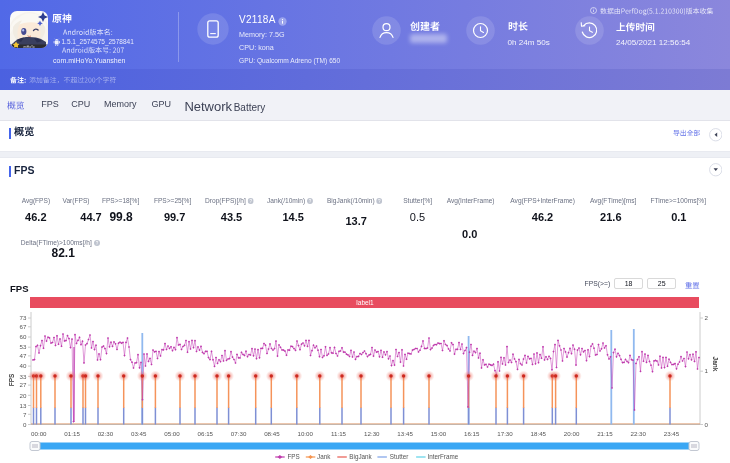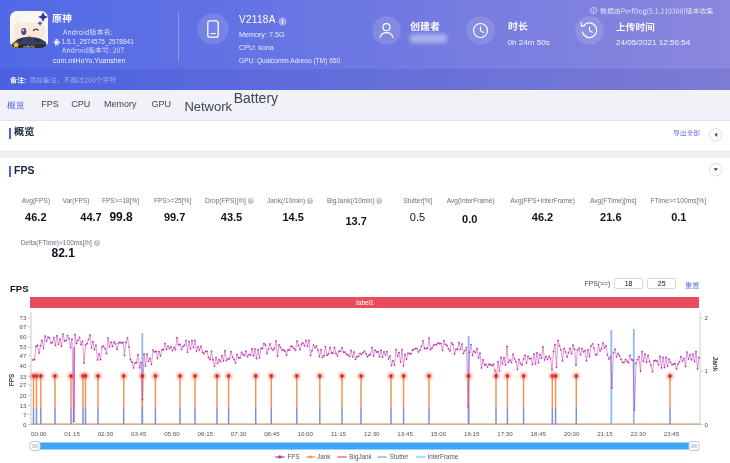--- a/index.html
+++ b/index.html
@@ -121,21 +121,21 @@
   </svg>
 <div class="abs" style="left:0;top:90px;width:730px;height:30.5px;background:#f1f2f7;border-bottom:1px solid #e2e3ea"></div>
 <svg style="position:absolute;left:7.30px;top:98.72px;overflow:visible" width="19.6" height="12.8" viewBox="0 -9.68 19.6 12.76">
     <path d="M5.48 -3.17C5.56 -3.23 5.82 -3.27 6.12 -3.27H6.54C6.25 -2.02 5.68 -0.72 4.58 0.40C4.73 0.48 4.95 0.62 5.07 0.73C5.87 -0.11 6.40 -1.06 6.74 -2.02V-0.16C6.74 0.23 6.78 0.36 6.89 0.47C7.00 0.57 7.18 0.61 7.34 0.61C7.43 0.61 7.62 0.61 7.72 0.61C7.87 0.61 8.03 0.57 8.11 0.51C8.23 0.43 8.30 0.32 8.33 0.15C8.38 -0.02 8.40 -0.52 8.41 -0.95C8.28 -0.99 8.11 -1.08 8.02 -1.17C8.02 -0.73 8.01 -0.35 7.99 -0.19C7.97 -0.09 7.94 -0.02 7.90 0.02C7.86 0.05 7.78 0.06 7.70 0.06C7.63 0.06 7.52 0.06 7.47 0.06C7.40 0.06 7.34 0.04 7.31 0.02C7.27 -0.01 7.26 -0.07 7.26 -0.12V-2.82H6.99L7.09 -3.27H8.37V-3.84H7.20C7.35 -4.75 7.38 -5.61 7.38 -6.33H8.24V-6.91H5.48V-6.33H6.85C6.85 -5.62 6.82 -4.75 6.65 -3.84H6.01C6.12 -4.43 6.27 -5.37 6.34 -5.79H5.81C5.76 -5.38 5.56 -4.11 5.48 -3.91C5.44 -3.76 5.38 -3.71 5.26 -3.68C5.33 -3.56 5.45 -3.30 5.48 -3.17ZM4.59 -4.81V-3.73H3.52V-4.81ZM4.59 -5.31H3.52V-6.33H4.59ZM2.97 -0.06C3.08 -0.21 3.29 -0.37 4.73 -1.26C4.80 -1.06 4.87 -0.87 4.91 -0.71L5.39 -0.94C5.25 -1.40 4.93 -2.15 4.62 -2.71L4.17 -2.52C4.29 -2.27 4.43 -1.99 4.54 -1.72L3.52 -1.14V-3.19H5.10V-6.88H2.98V-1.32C2.98 -0.92 2.76 -0.63 2.62 -0.52C2.74 -0.41 2.90 -0.19 2.97 -0.06ZM1.39 -7.39V-5.53H0.47V-4.91H1.37C1.16 -3.70 0.73 -2.29 0.26 -1.51C0.37 -1.37 0.53 -1.13 0.61 -0.95C0.90 -1.44 1.17 -2.18 1.39 -2.97V0.70H1.99V-3.65C2.18 -3.26 2.38 -2.82 2.48 -2.57L2.86 -3.11C2.74 -3.34 2.18 -4.29 1.99 -4.58V-4.91H2.75V-5.53H1.99V-7.39Z M14.47 -5.51C14.92 -5.09 15.42 -4.49 15.64 -4.08L16.23 -4.36C16.00 -4.76 15.51 -5.33 15.03 -5.75ZM9.81 -6.90V-4.42H10.45V-6.90ZM11.65 -7.30V-4.13H12.29V-7.30ZM13.45 -1.61V-0.23C13.45 0.41 13.67 0.58 14.53 0.58C14.71 0.58 15.89 0.58 16.08 0.58C16.78 0.58 16.97 0.33 17.05 -0.67C16.87 -0.70 16.61 -0.79 16.46 -0.90C16.43 -0.10 16.37 0.02 16.02 0.02C15.76 0.02 14.78 0.02 14.59 0.02C14.18 0.02 14.11 -0.02 14.11 -0.24V-1.61ZM12.82 -2.87V-2.18C12.82 -1.48 12.59 -0.48 9.38 0.19C9.53 0.33 9.72 0.57 9.80 0.72C13.12 -0.06 13.51 -1.25 13.51 -2.16V-2.87ZM10.52 -3.86V-1.06H11.18V-3.27H15.32V-1.12H16.01V-3.86ZM13.96 -7.40C13.72 -6.42 13.31 -5.41 12.77 -4.76C12.94 -4.69 13.21 -4.52 13.33 -4.43C13.63 -4.82 13.90 -5.33 14.13 -5.90H17.03V-6.49H14.36C14.44 -6.75 14.52 -7.00 14.59 -7.27Z" fill="#5661dd"></path>
   </svg>
 <div class="abs" style="left:41.2px;top:100.2px;font-size:9px;line-height:9px;color:#3d4256">FPS</div>
 <div class="abs" style="left:71.2px;top:100.2px;font-size:9px;line-height:9px;color:#3d4256">CPU</div>
 <div class="abs" style="left:104.1px;top:100.2px;font-size:9px;line-height:9px;color:#3d4256">Memory</div>
 <div class="abs" style="left:151.4px;top:100.2px;font-size:9px;line-height:9px;color:#3d4256">GPU</div>
 <div class="abs" style="left:184.4px;top:102px;font-size:13px;line-height:9px;color:#3d4256">Network</div>
-<div class="abs" style="left:233.7px;top:94px;font-size:14px;line-height:9px;color:#3d4256">Battery</div>
+<div class="abs" style="left:233.7px;top:103px;font-size:10px;line-height:9px;color:#3d4256">Battery</div>
 <div class="abs" style="left:9.1px;top:127.5px;width:2px;height:11px;background:#4464eb"></div>
 <svg style="position:absolute;left:13.90px;top:124.38px;overflow:visible" width="22.4" height="14.8" viewBox="0 -11.22 22.4 14.79">
     <path d="M1.37 -8.67V-6.61H0.42V-5.50H1.37V-5.47C1.14 -4.24 0.68 -2.78 0.17 -1.92C0.35 -1.63 0.61 -1.18 0.72 -0.86C0.96 -1.24 1.17 -1.75 1.37 -2.33V0.91H2.44V-3.58C2.60 -3.17 2.75 -2.75 2.85 -2.46L3.44 -3.42V-1.80C3.44 -1.31 3.15 -0.92 2.96 -0.75C3.13 -0.58 3.43 -0.17 3.52 0.04C3.68 -0.15 3.95 -0.38 5.45 -1.29L5.58 -0.85L6.43 -1.26C6.28 -1.80 5.90 -2.66 5.56 -3.31L4.77 -2.97C4.90 -2.70 5.03 -2.42 5.14 -2.12L4.37 -1.70V-3.59H6.00V-4.40C6.09 -4.19 6.28 -3.78 6.34 -3.57C6.44 -3.65 6.79 -3.71 7.12 -3.71H7.44C7.08 -2.31 6.42 -0.86 5.20 0.36C5.48 0.49 5.88 0.78 6.07 0.95C6.77 0.20 7.30 -0.62 7.69 -1.48V-0.32C7.69 0.24 7.73 0.41 7.89 0.57C8.04 0.72 8.26 0.79 8.50 0.79C8.62 0.79 8.82 0.79 8.96 0.79C9.14 0.79 9.32 0.72 9.46 0.63C9.60 0.53 9.68 0.38 9.74 0.16C9.79 -0.06 9.83 -0.64 9.84 -1.15C9.64 -1.22 9.37 -1.37 9.22 -1.49C9.23 -1.02 9.22 -0.62 9.20 -0.45C9.18 -0.35 9.15 -0.27 9.11 -0.22C9.08 -0.18 9.02 -0.17 8.96 -0.17C8.89 -0.17 8.82 -0.17 8.77 -0.17C8.71 -0.17 8.66 -0.19 8.63 -0.22C8.60 -0.25 8.60 -0.33 8.60 -0.38V-3.22H8.31L8.44 -3.71H9.78L9.79 -4.70H8.62C8.75 -5.59 8.79 -6.44 8.80 -7.15H9.66V-8.19H6.31V-7.15H7.86C7.85 -6.44 7.80 -5.59 7.65 -4.70H7.16L7.50 -6.67H6.58C6.52 -6.20 6.32 -4.93 6.24 -4.71C6.17 -4.54 6.11 -4.47 6.00 -4.43V-8.15H3.44V-3.53C3.26 -3.87 2.63 -5.03 2.44 -5.34V-5.50H3.22V-6.61H2.44V-8.67ZM5.13 -5.46V-4.57H4.37V-5.46ZM5.13 -6.32H4.37V-7.18H5.13Z M16.94 -6.21C17.30 -5.75 17.71 -5.11 17.86 -4.68L18.98 -5.14C18.79 -5.55 18.39 -6.16 18.00 -6.60ZM11.22 -8.08V-5.10H12.39V-8.08ZM13.38 -8.54V-4.77H14.57V-8.54ZM11.95 -4.54V-1.24H13.18V-3.46H17.49V-1.38H18.78V-4.54ZM15.99 -8.69C15.75 -7.53 15.29 -6.33 14.70 -5.60C14.98 -5.46 15.50 -5.16 15.74 -4.99C16.06 -5.44 16.36 -6.04 16.63 -6.70H19.84V-7.77H16.98L17.17 -8.46ZM14.60 -3.10V-2.29C14.60 -1.63 14.30 -0.69 10.76 -0.06C11.06 0.19 11.41 0.64 11.57 0.91C13.87 0.40 14.97 -0.30 15.48 -0.99V-0.53C15.48 0.47 15.78 0.78 17.02 0.78C17.28 0.78 18.27 0.78 18.52 0.78C19.46 0.78 19.79 0.46 19.91 -0.72C19.59 -0.80 19.10 -0.97 18.86 -1.14C18.82 -0.36 18.75 -0.22 18.41 -0.22C18.17 -0.22 17.38 -0.22 17.20 -0.22C16.78 -0.22 16.71 -0.27 16.71 -0.53V-1.86H15.85C15.87 -2.00 15.88 -2.13 15.88 -2.26V-3.10Z" fill="#17233d"></path>
   </svg>
 <svg style="position:absolute;left:673.20px;top:127.52px;overflow:visible" width="29.2" height="9.9" viewBox="0 -7.48 29.2 9.86">
     <path d="M1.43 -1.24C1.86 -0.88 2.35 -0.36 2.54 -0.01L2.92 -0.35C2.71 -0.68 2.25 -1.16 1.84 -1.50H4.41V-0.07C4.41 0.03 4.37 0.06 4.23 0.07C4.10 0.07 3.61 0.07 3.11 0.06C3.18 0.19 3.26 0.38 3.29 0.52C3.94 0.52 4.36 0.52 4.60 0.44C4.85 0.37 4.93 0.24 4.93 -0.06V-1.50H6.42V-1.98H4.93V-2.51H4.41V-1.98H0.42V-1.50H1.74ZM0.92 -5.24V-3.45C0.92 -2.82 1.26 -2.68 2.38 -2.68C2.63 -2.68 4.82 -2.68 5.09 -2.68C5.95 -2.68 6.17 -2.84 6.26 -3.54C6.11 -3.56 5.90 -3.62 5.77 -3.70C5.71 -3.20 5.62 -3.10 5.06 -3.10C4.58 -3.10 2.70 -3.10 2.34 -3.10C1.58 -3.10 1.45 -3.18 1.45 -3.46V-3.82H5.62V-5.44H0.92ZM1.45 -4.99H5.11V-4.28H1.45Z M7.51 -2.32V0.14H12.34V0.53H12.89V-2.32H12.34V-0.37H10.47V-2.75H12.61V-5.10H12.06V-3.24H10.47V-5.71H9.91V-3.24H8.35V-5.09H7.82V-2.75H9.91V-0.37H8.07V-2.32Z M16.95 -5.79C16.27 -4.71 15.02 -3.71 13.78 -3.14C13.91 -3.03 14.06 -2.86 14.13 -2.73C14.40 -2.86 14.67 -3.02 14.94 -3.19V-2.75H16.73V-1.69H14.98V-1.23H16.73V-0.11H14.12V0.35H19.92V-0.11H17.27V-1.23H19.10V-1.69H17.27V-2.75H19.10V-3.20C19.36 -3.02 19.62 -2.86 19.89 -2.70C19.96 -2.85 20.11 -3.03 20.24 -3.13C19.14 -3.71 18.13 -4.42 17.29 -5.40L17.40 -5.58ZM14.96 -3.20C15.73 -3.70 16.44 -4.33 17.00 -5.03C17.65 -4.28 18.33 -3.71 19.09 -3.20Z M21.36 -4.27C21.54 -3.90 21.73 -3.41 21.79 -3.09L22.25 -3.23C22.19 -3.54 22.00 -4.02 21.80 -4.39ZM24.66 -5.35V0.53H25.12V-4.88H26.21C26.03 -4.35 25.77 -3.62 25.51 -3.05C26.12 -2.43 26.29 -1.93 26.29 -1.51C26.30 -1.27 26.25 -1.05 26.11 -0.97C26.04 -0.92 25.94 -0.90 25.83 -0.90C25.70 -0.90 25.51 -0.90 25.31 -0.92C25.39 -0.78 25.44 -0.56 25.45 -0.44C25.64 -0.42 25.86 -0.42 26.03 -0.44C26.19 -0.46 26.34 -0.50 26.45 -0.58C26.68 -0.73 26.76 -1.06 26.76 -1.46C26.76 -1.93 26.62 -2.47 26.00 -3.11C26.30 -3.74 26.61 -4.52 26.85 -5.15L26.50 -5.37L26.42 -5.35ZM22.08 -5.62C22.18 -5.40 22.29 -5.13 22.37 -4.91H20.94V-4.45H24.15V-4.91H22.89C22.81 -5.14 22.67 -5.48 22.54 -5.74ZM23.34 -4.41C23.24 -4.02 23.03 -3.45 22.85 -3.07H20.75V-2.60H24.31V-3.07H23.34C23.51 -3.43 23.70 -3.89 23.85 -4.29ZM21.14 -1.98V0.50H21.62V0.18H23.49V0.45H24.00V-1.98ZM21.62 -0.29V-1.52H23.49V-0.29Z" fill="#5f6fe8"></path>
   </svg>
 <svg class="abs" style="left:708.5px;top:128.3px" width="13.5" height="13.5" viewBox="0 0 14 14">
 <circle cx="7" cy="7" r="6.4" fill="#fff" stroke="#d8dce6" stroke-width="1"></circle>
 <path d="M8.5 4.7 L5.7 7 L8.5 9.3 Z" fill="#3d4256"></path>
@@ -166,21 +166,21 @@
     </svg></div>
 <div class="ctr" style="left:293.2px;top:211.8px;font-size:11px;line-height:11px;font-weight:bold;color:#10131c">14.5</div>
 <div class="ctr" style="left:354.8px;top:197px;font-size:6.6px;line-height:7px;color:#6b7183;display:flex;align-items:center">BigJank(/10min)<svg style="margin-left:2px;flex:none" width="6" height="6" viewBox="0 0 10 10">
       <circle cx="5" cy="5" r="5" fill="#bfc4cf"></circle>
       <text x="5" y="7.8" font-size="7.5" fill="#fff" text-anchor="middle" font-family="Liberation Sans">?</text>
     </svg></div>
 <div class="ctr" style="left:356.2px;top:216px;font-size:11px;line-height:11px;font-weight:bold;color:#10131c">13.7</div>
 <div class="ctr" style="left:417.7px;top:197px;font-size:6.6px;line-height:7px;color:#6b7183;display:flex;align-items:center">Stutter[%]</div>
 <div class="ctr" style="left:417.5px;top:211.8px;font-size:11px;line-height:11px;font-weight:normal;color:#10131c">0.5</div>
 <div class="ctr" style="left:470.6px;top:197px;font-size:6.6px;line-height:7px;color:#6b7183;display:flex;align-items:center">Avg(InterFrame)</div>
-<div class="ctr" style="left:469.7px;top:214px;font-size:11px;line-height:11px;font-weight:bold;color:#10131c">0.0</div>
+<div class="ctr" style="left:469.7px;top:229px;font-size:11px;line-height:11px;font-weight:bold;color:#10131c">0.0</div>
 <div class="ctr" style="left:542.6px;top:197px;font-size:6.6px;line-height:7px;color:#6b7183;display:flex;align-items:center">Avg(FPS+InterFrame)</div>
 <div class="ctr" style="left:542.5px;top:211.8px;font-size:11px;line-height:11px;font-weight:bold;color:#10131c">46.2</div>
 <div class="ctr" style="left:613.2px;top:197px;font-size:6.6px;line-height:7px;color:#6b7183;display:flex;align-items:center">Avg(FTime)[ms]</div>
 <div class="ctr" style="left:610.8px;top:211.8px;font-size:11px;line-height:11px;font-weight:bold;color:#10131c">21.6</div>
 <div class="ctr" style="left:678.3px;top:197px;font-size:6.6px;line-height:7px;color:#6b7183;display:flex;align-items:center">FTime&gt;=100ms[%]</div>
 <div class="ctr" style="left:678.8px;top:211.8px;font-size:11px;line-height:11px;font-weight:bold;color:#10131c">0.1</div>
 <div class="abs" style="left:20.8px;top:239.3px;font-size:6.6px;line-height:7px;color:#6b7183;display:flex;align-items:center">Delta(FTime)&gt;100ms[/h]<svg style="margin-left:2px;flex:none" width="6" height="6" viewBox="0 0 10 10">
       <circle cx="5" cy="5" r="5" fill="#bfc4cf"></circle>
       <text x="5" y="7.8" font-size="7.5" fill="#fff" text-anchor="middle" font-family="Liberation Sans">?</text>
     </svg></div>

